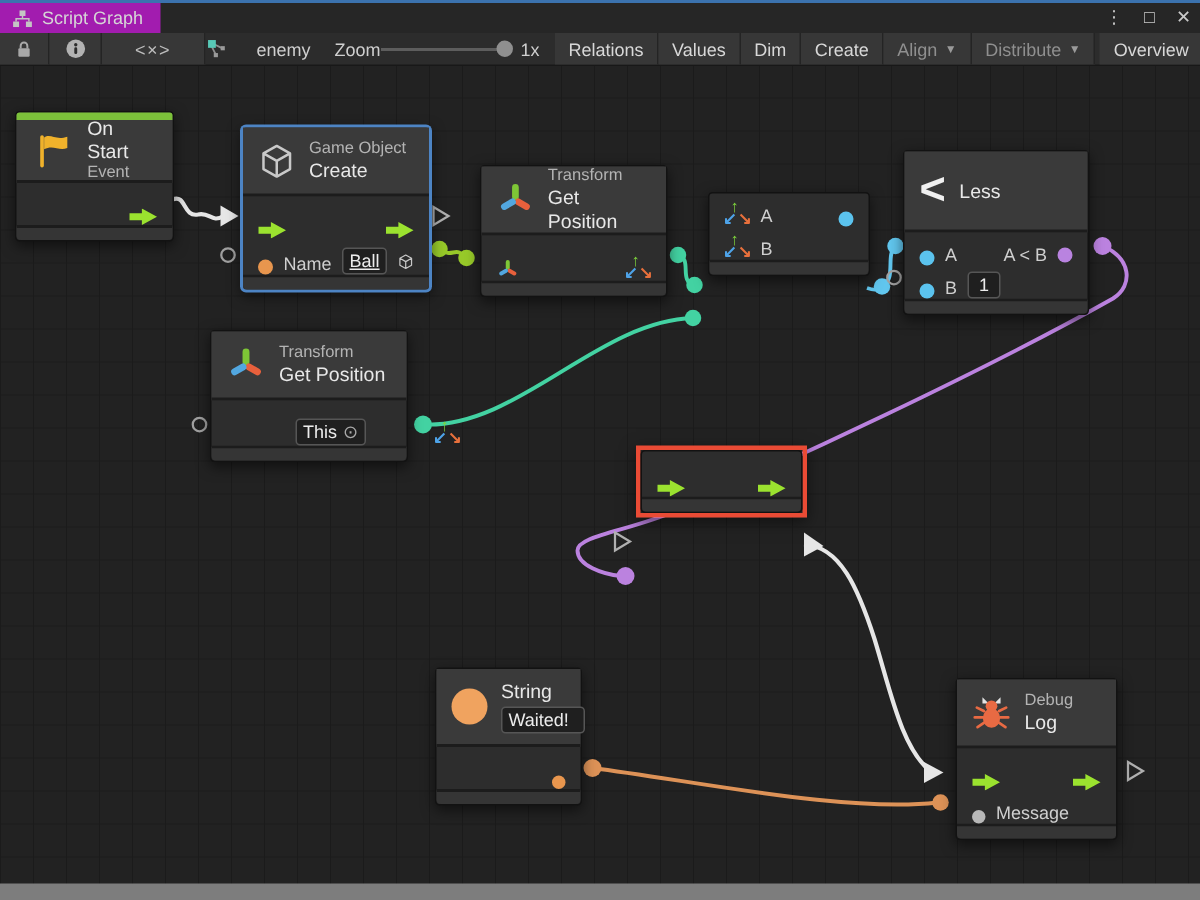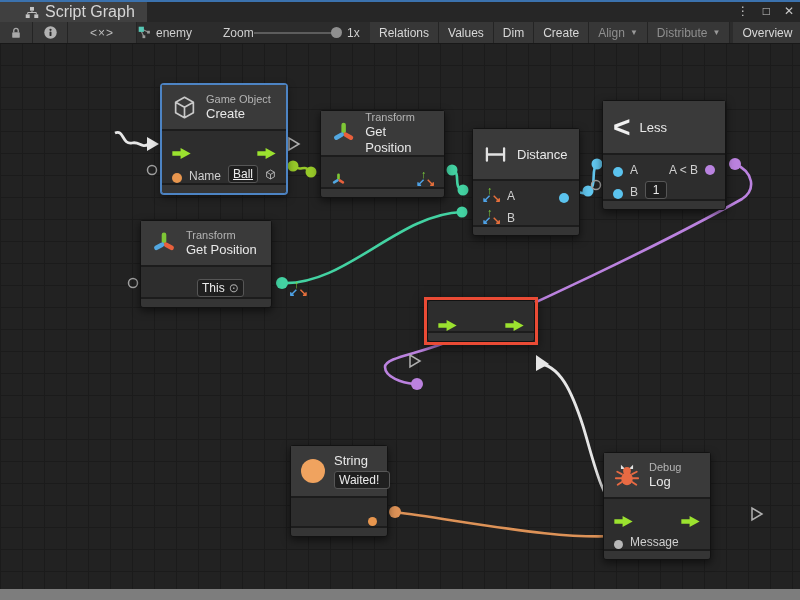--- a/index.html
+++ b/index.html
@@ -5,33 +5,33 @@
   html,body{margin:0;padding:0;background:#111;}
   #app{position:relative;width:800px;height:600px;overflow:hidden;
        font-family:"Liberation Sans",sans-serif;
        background-color:#222222;
        background-image:linear-gradient(#1b1b1b 1px,transparent 1px),
                         linear-gradient(90deg,#1b1b1b 1px,transparent 1px);
        background-size:22px 22px;background-position:0 43px;}
   
   .titlebar{position:absolute;left:0;top:0;width:800px;height:20px;background:#262626;
             border-top:2px solid #3b72ae;z-index:6;display:flex;align-items:stretch;}
-  .tab{display:flex;align-items:center;gap:6px;background:#404040;padding:0 12px 0 25px;
-       color:#d6d6d6;font-size:16px;}
+  .tab{display:flex;align-items:center;gap:6px;background:#a21caf;padding:0 12px 0 8px;
+       color:#d6d6d6;font-size:12px;}
   .win-controls{position:absolute;right:6px;top:2px;height:18px;display:flex;gap:14px;
                 align-items:center;color:#c9c9c9;font-size:12px;z-index:7;}
   .win-controls span{cursor:default;}
   .toolbar{position:absolute;left:0;top:22px;width:800px;height:21px;background:#2c2c2c;
            border-bottom:1px solid #181818;z-index:6;color:#d8d8d8;font-size:12px;}
   .tgroup{position:absolute;top:0;height:21px;display:flex;}
   .tbtn{display:flex;align-items:center;justify-content:center;background:#373737;
         border-right:1px solid #242424;padding:0 9px;white-space:nowrap;}
   .tbtn.disabled{color:#8f8f8f;}
   .tbtn .dd{font-size:8px;margin-left:5px;color:#9a9a9a;}
-  .tlabel{position:absolute;top:0;height:21px;display:flex;align-items:center;gap:5px;color:#cfcfcf;}
+  .tlabel{position:absolute;top:0;height:21px;display:flex;align-items:center;gap:20px;color:#cfcfcf;}
   .zoom-track{position:absolute;left:254px;top:10px;width:84px;height:2px;background:#5d5d5d;}
   .zoom-knob{position:absolute;left:331px;top:5px;width:11px;height:11px;border-radius:50%;background:#8f8f8f;}
   .bottom-strip{position:absolute;left:0;bottom:0;width:800px;height:11px;background:#7d7d7d;z-index:6;}
   
   .node{position:absolute;background:#2d2d2d;border:1px solid #121212;border-radius:3px;
         box-shadow:0 3px 9px rgba(0,0,0,.55);z-index:2;}
   .node.selected{border:1px solid #4d84c4;box-shadow:0 0 0 1px #4d84c4,0 3px 9px rgba(0,0,0,.55);}
   .event-bar{height:5px;background:#7cc13a;border-radius:2px 2px 0 0;}
   .nhead{display:flex;align-items:center;gap:9px;padding:0 10px;background:#3a3a3a;
          border-bottom:2px solid #1c1c1c;}
@@ -99,20 +99,39 @@
     <circle cx="627" cy="535" r="5.5" fill="#dd9257"></circle>
 
     <circle cx="152" cy="170" r="4.5" fill="none" stroke="#a0a0a0" stroke-width="1.5"></circle>
     <circle cx="133" cy="283" r="4.5" fill="none" stroke="#a0a0a0" stroke-width="1.5"></circle>
     <circle cx="596" cy="185" r="4.5" fill="none" stroke="#a0a0a0" stroke-width="1.5"></circle>
     <polygon points="289,138 289,150 299,144" fill="none" stroke="#b0b0b0" stroke-width="1.5"></polygon>
     <polygon points="410,355 410,367 420,361" fill="none" stroke="#b0b0b0" stroke-width="1.5"></polygon>
     <polygon points="752,508 752,520 762,514" fill="none" stroke="#b0b0b0" stroke-width="1.5"></polygon>
   </svg>
 
+  <div class="node" style="left:10px;top:74px;width:104px;">
+    <div class="event-bar"></div>
+    <div class="nhead" style="height:40px;">
+      <svg viewBox="0 0 30 30" width="29" height="29">
+        <rect x="6.2" y="4" width="2.6" height="23" rx="1.3" fill="#f0b22b"></rect>
+        <path d="M9 5.5 C14 2.5 17 8 25.5 5 L25.5 13 C19.5 15.5 15.5 10.5 9 14 Z" fill="#f0b22b"></path>
+      </svg>
+      <div class="tcol">
+        <span class="tlg">On Start</span>
+        <span class="tsm">Event</span>
+      </div>
+    </div>
+    <div class="row" style="height:28px;">
+      <svg class="flow right" viewBox="0 0 20 12" width="19" height="11">
+          <path d="M0 3.5 h9 V0 l11 6 -11 6 V8.5 h-9 z" fill="#9be22f"></path>
+        </svg>
+    </div>
+    <div class="nfoot"></div>
+  </div>
 
   <div class="node selected" style="left:161px;top:84px;width:124px;">
     <div class="nhead" style="height:44px;">
       <svg viewBox="0 0 24 24" width="25" height="25">
         <path d="M12 2.2 L20.5 7 V17 L12 21.8 L3.5 17 V7 Z M3.5 7 L12 11.8 L20.5 7 M12 11.8 V21.8" fill="none" stroke="#c9c9c9" stroke-width="1.6" stroke-linejoin="round"></path>
       </svg>
       <div class="tcol">
         <span class="tsm">Game Object</span>
         <span class="tlg">Create</span>
       </div>
@@ -159,26 +178,20 @@
       <span class="vec3 right">
           <i class="v-up">↑</i>
           <i class="v-dl">↙</i>
           <i class="v-dr">↘</i>
         </span>
     </div>
     <div class="nfoot"></div>
   </div>
 
   <div class="node" style="left:472px;top:128px;width:106px;">
-    <div class="nhead" style="height:50px;">
-      <svg viewBox="0 0 26 22" width="25" height="21">
-        <path d="M4 4.5 V17.5 M22 4.5 V17.5 M4 11 H22" stroke="#e2e2e2" stroke-width="2.4" fill="none" stroke-linecap="round"></path>
-      </svg>
-      <span class="tlg">Distance</span>
-    </div>
     <div class="row" style="height:22px;">
       <span class="vec3">
           <i class="v-up">↑</i>
           <i class="v-dl">↙</i>
           <i class="v-dr">↘</i>
         </span>
       <span>A</span>
       <span class="pdot blue right"></span>
     </div>
     <div class="row" style="height:22px;">
@@ -269,21 +282,21 @@
             <span>Waited!</span>
           </span>
       </div>
     </div>
     <div class="row" style="height:28px;">
       <span class="pdot orange small right"></span>
     </div>
     <div class="nfoot"></div>
   </div>
 
-  <div class="node" style="left:603px;top:452px;width:106px;">
+  <div class="node" style="left:637px;top:452px;width:106px;">
     <div class="nhead" style="height:44px;">
       <svg viewBox="0 0 28 28" width="26" height="26">
         <polygon points="7.5,3 12,7.5 7.5,7.5" fill="#e3e3e3"></polygon>
         <polygon points="20.5,3 16,7.5 20.5,7.5" fill="#e3e3e3"></polygon>
         <circle cx="14" cy="9.5" r="4.2" fill="#e86a43"></circle>
         <ellipse cx="14" cy="18" rx="6.2" ry="7" fill="#e86a43"></ellipse>
         <path d="M8.5 13 L3.5 10.5 M8 17.5 L2 17.5 M8.5 21.5 L4 24.5 M19.5 13 L24.5 10.5 M20 17.5 L26 17.5 M19.5 21.5 L24 24.5" stroke="#e86a43" stroke-width="2" stroke-linecap="round"></path>
       </svg>
       <div class="tcol">
         <span class="tsm">Debug</span>

